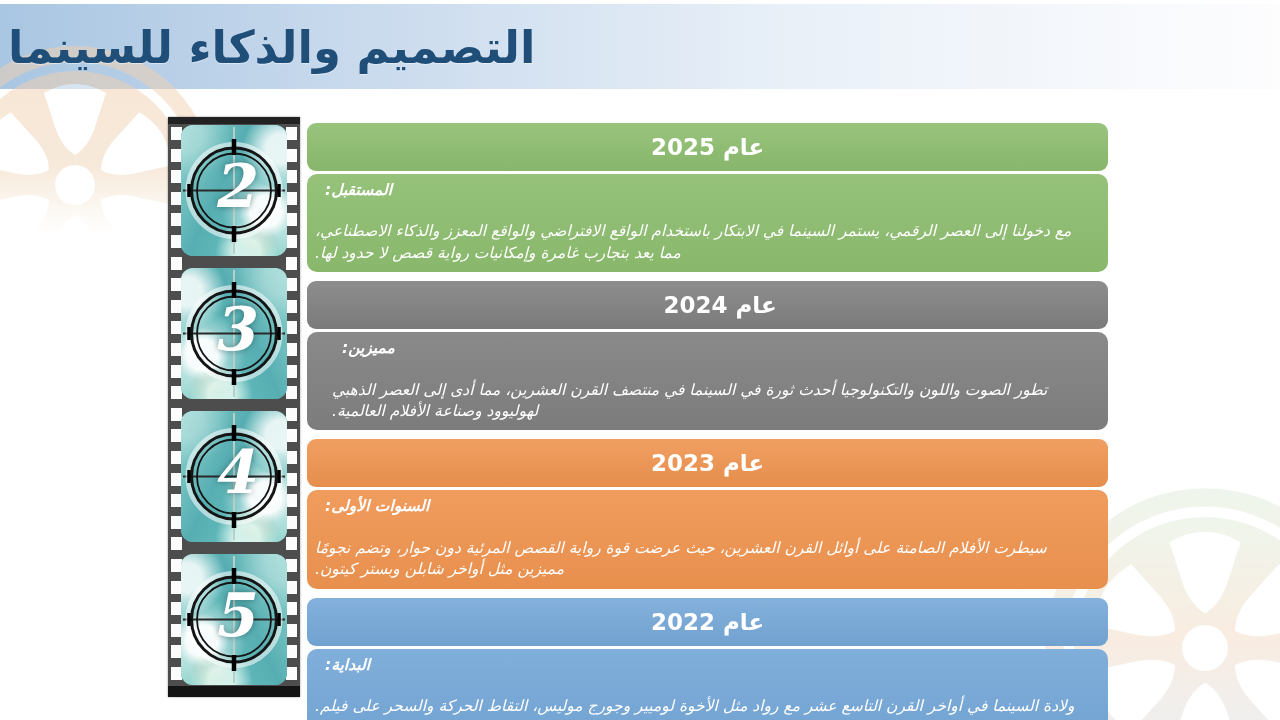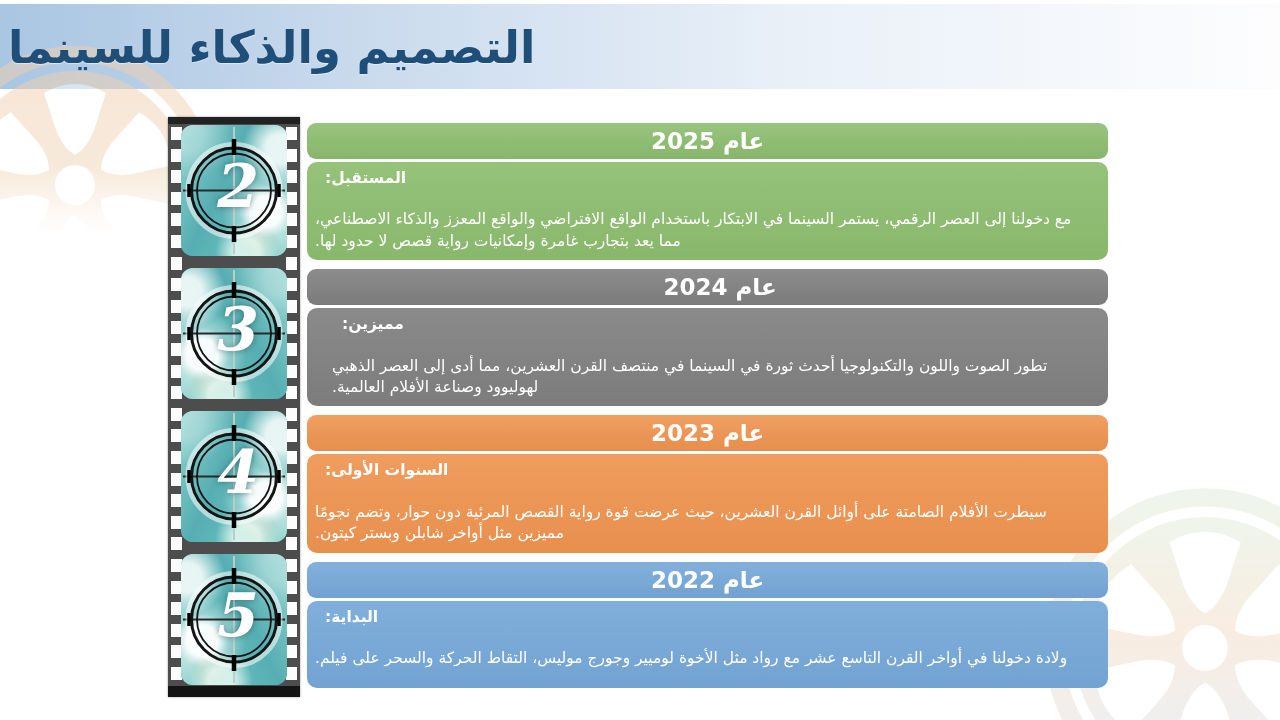--- a/index.html
+++ b/index.html
@@ -66,32 +66,33 @@
   .frame-num{
     position:absolute;left:50%;top:50%;transform:translate(-40%,-57%);
     font-family:"DejaVu Serif","Liberation Serif",serif;
     font-style:italic;font-weight:bold;font-size:60px;color:#ffffff;
     text-shadow:0 0 6px rgba(0,40,45,.45);
   }
   
   .timeline{position:absolute;left:307px;top:123px;width:801px;z-index:1;}
   .tl-group{margin-bottom:9px;}
   .tl-year{
-    height:36px;border-radius:9px;margin-bottom:3px;
+    height:48px;border-radius:9px;margin-bottom:3px;
     display:flex;align-items:center;justify-content:center;
     direction:rtl;
     color:#fff;font-size:23px;font-weight:bold;
     background-image:linear-gradient(to bottom,rgba(255,255,255,.10),rgba(0,0,0,.04));
   }
   .tl-body{
     min-height:87px;border-radius:10px;box-sizing:border-box;
     padding:5px 10px 8px 8px;
     direction:rtl;text-align:left;
     color:#fff;
     background-image:linear-gradient(to bottom,rgba(255,255,255,.08),rgba(0,0,0,.03));
+    font-style:italic;
   }
   .tl-label{font-weight:bold;font-size:15.5px;margin-left:10px;line-height:1.45;}
   .tl-desc{font-size:15.5px;line-height:1.38;margin-top:20px;}
   .green  .tl-year,.green  .tl-body{background-color:#8dbd6f;}
   .gray   .tl-year,.gray   .tl-body{background-color:#808080;padding-left:25px;}
   .orange .tl-year,.orange .tl-body{background-color:#ef9450;}
   .blue   .tl-year,.blue   .tl-body{background-color:#76a8d8;}
 </style>
 </head>
 <body>
@@ -208,17 +209,17 @@
     <div class="tl-body">
       <div class="tl-label">السنوات الأولى:</div>
       <div class="tl-desc">سيطرت الأفلام الصامتة على أوائل القرن العشرين، حيث عرضت قوة رواية القصص المرئية دون حوار، وتضم نجومًا مميزين مثل أواخر شابلن وبستر كيتون.</div>
     </div>
   </section>
 
   <section class="tl-group blue">
     <div class="tl-year">عام 2022</div>
     <div class="tl-body">
       <div class="tl-label">البداية:</div>
-      <div class="tl-desc">ولادة دخولنا في أواخر القرن التاسع عشر مع رواد مثل الأخوة لوميير وجورج موليس، التقاط الحركة والسحر على فيلم.</div>
+      <div class="tl-desc">ولادة السينما في أواخر القرن التاسع عشر مع رواد مثل الأخوة لوميير وجورج موليس، التقاط الحركة والسحر على فيلم.</div>
     </div>
   </section>
 
 </div>
 
 </body></html>

